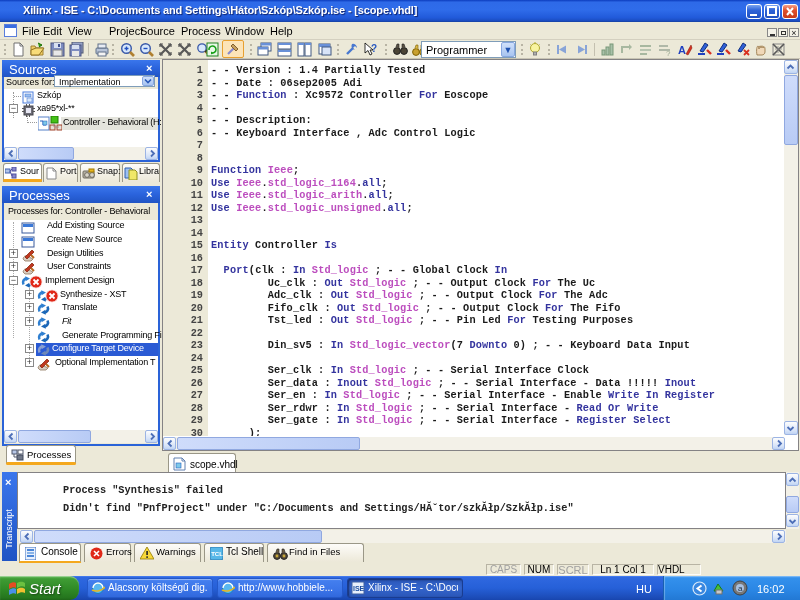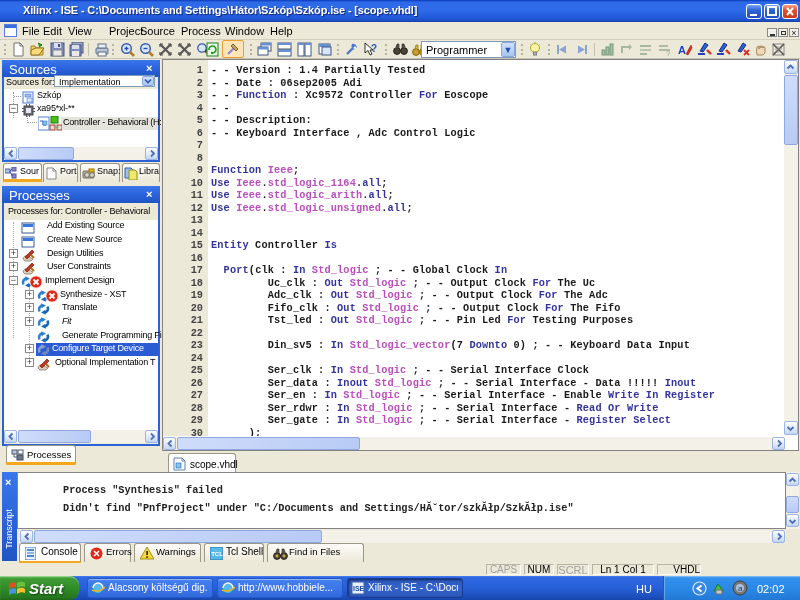--- a/index.html
+++ b/index.html
@@ -644,35 +644,35 @@
       </svg></div>
 <div class="abs" style="left:289px;top:546px;font-size:9.5px;text-align:center;">Find in Files</div>
 </div>
 
 <div class="abs" style="left:0px;top:563px;width:800px;height:13px;background:#ece9d8;"></div>
 <div id="statuscells">
 <div class="abs" style="left:486px;top:564px;width:35px;height:11px;border:1px solid;border-color:#b8b4a4 #fdfcf8 #fdfcf8 #b8b4a4;font-size:10px;color:#a0a0a0;text-align:center;line-height:10px;">CAPS</div>
 <div class="abs" style="left:524px;top:564px;width:30px;height:11px;border:1px solid;border-color:#b8b4a4 #fdfcf8 #fdfcf8 #b8b4a4;font-size:10px;color:#000;text-align:center;line-height:10px;">NUM</div>
 <div class="abs" style="left:557px;top:564px;width:32px;height:11px;border:1px solid;border-color:#b8b4a4 #fdfcf8 #fdfcf8 #b8b4a4;font-size:11px;color:#a0a0a0;text-align:center;line-height:10px;">SCRL</div>
 <div class="abs" style="left:592px;top:564px;width:62px;height:11px;border:1px solid;border-color:#b8b4a4 #fdfcf8 #fdfcf8 #b8b4a4;font-size:10px;color:#000;text-align:center;line-height:10px;">Ln 1 Col 1</div>
-<div class="abs" style="left:657px;top:564px;width:44px;height:11px;border:1px solid;border-color:#b8b4a4 #fdfcf8 #fdfcf8 #b8b4a4;font-size:10px;color:#000;text-align:right;line-height:10px;">VHDL</div>
+<div class="abs" style="left:657px;top:564px;width:44px;height:11px;border:1px solid;border-color:#b8b4a4 #fdfcf8 #fdfcf8 #b8b4a4;font-size:10px;color:#000;text-align:left;line-height:10px;">VHDL</div>
 </div>
 
 <div class="abs" id="taskbar" style="left:0px;top:576px;width:800px;height:24px;background:linear-gradient(180deg,#4b82f4 0%,#2f68e0 6%,#2660d8 50%,#1c4cb8 90%,#1845ae 100%);"></div>
 <div id="taskitems">
 <div class="abs" style="left:0px;top:576px;width:79px;height:24px;border-radius:0 9px 9px 0;
 background:linear-gradient(180deg,#66bc58 0%,#3f9c34 12%,#2f8a26 55%,#25761e 90%,#1e6618 100%);
 box-shadow:inset 0 1px 1px rgba(255,255,255,.4);"></div>
 <div class="abs" style="left:7px;top:579px;"><svg width="20" height="19">
 <path d="M2 5 C5 3 8 3 9 4 L9 9 C8 8 5 8 2 10 Z" fill="#e44c22"></path>
 <path d="M10 4 C13 2 16 2.5 18 4 L18 8 C16 7 13 7 10 9 Z" fill="#6cc040"></path>
 <path d="M2 11 C5 9 8 9 9 10 L9 15 C8 14 5 14 2 16 Z" fill="#4a90e8"></path>
 <path d="M10 10 C13 8 16 8.5 18 10 L18 14 C16 13 13 13 10 15 Z" fill="#f0c030"></path>
       </svg></div>
-<div class="abs" style="left:29px;top:580px;font-size:15px;font-weight:bold;font-style:italic;color:#fff;text-shadow:1px 1px 2px rgba(0,0,0,.5);">Start</div>
+<div class="abs" style="left:29px;top:580px;font-size:15px;font-weight:normal;font-style:italic;color:#fff;text-shadow:1px 1px 2px rgba(0,0,0,.5);">Start</div>
 <div class="abs" style="left:87px;top:578px;width:126px;height:20px;background:linear-gradient(180deg,#5c90f4 0%,#437eee 10%,#3a74e8 60%,#3168dc 100%);border:1px solid #2458c8;border-radius:3px;box-shadow:inset 0 1px 0 rgba(255,255,255,.35);"></div>
 <div class="abs" style="left:91px;top:581px;"><svg width="14" height="14">
         <circle cx="7" cy="7" r="5.5" fill="#58b8f0" stroke="#1878c0"></circle>
         <path d="M2 7 A5 5 0 0 1 12 7" fill="none" stroke="#fff" stroke-width="1.4"></path>
         <path d="M1 9 C5 11 11 10 14 6" stroke="#e8b820" stroke-width="1.5" fill="none"></path>
       </svg></div>
 <div class="abs" style="left:108px;top:582px;font-size:10px;color:#fff;white-space:nowrap;overflow:hidden;width:100px;">Alacsony költségű dig...</div>
 <div class="abs" style="left:217px;top:578px;width:126px;height:20px;background:linear-gradient(180deg,#5c90f4 0%,#437eee 10%,#3a74e8 60%,#3168dc 100%);border:1px solid #2458c8;border-radius:3px;box-shadow:inset 0 1px 0 rgba(255,255,255,.35);"></div>
 <div class="abs" style="left:221px;top:581px;"><svg width="14" height="14">
         <circle cx="7" cy="7" r="5.5" fill="#58b8f0" stroke="#1878c0"></circle>
@@ -696,14 +696,14 @@
       </svg></div>
 <div class="abs" style="left:711px;top:581px;"><svg width="15" height="15">
         <path d="M3 10 L7 3 L12 10 Z" fill="#48c038" stroke="#187818"></path>
         <rect x="5" y="9" width="6" height="4" fill="#c8c8c8" stroke="#707070"></rect>
       </svg></div>
 <div class="abs" style="left:732px;top:580px;"><svg width="16" height="16">
         <circle cx="8" cy="8" r="7" fill="#787878" stroke="#404040"></circle>
         <circle cx="8" cy="8" r="4" fill="#a8c0e0"></circle>
         <text x="6" y="11" font-size="8" fill="#203040">a</text>
       </svg></div>
-<div class="abs" style="left:757px;top:583px;font-size:11px;color:#fff;">02:02</div>
+<div class="abs" style="left:757px;top:583px;font-size:11px;color:#fff;">16:02</div>
 </div>
 
 </body></html>

